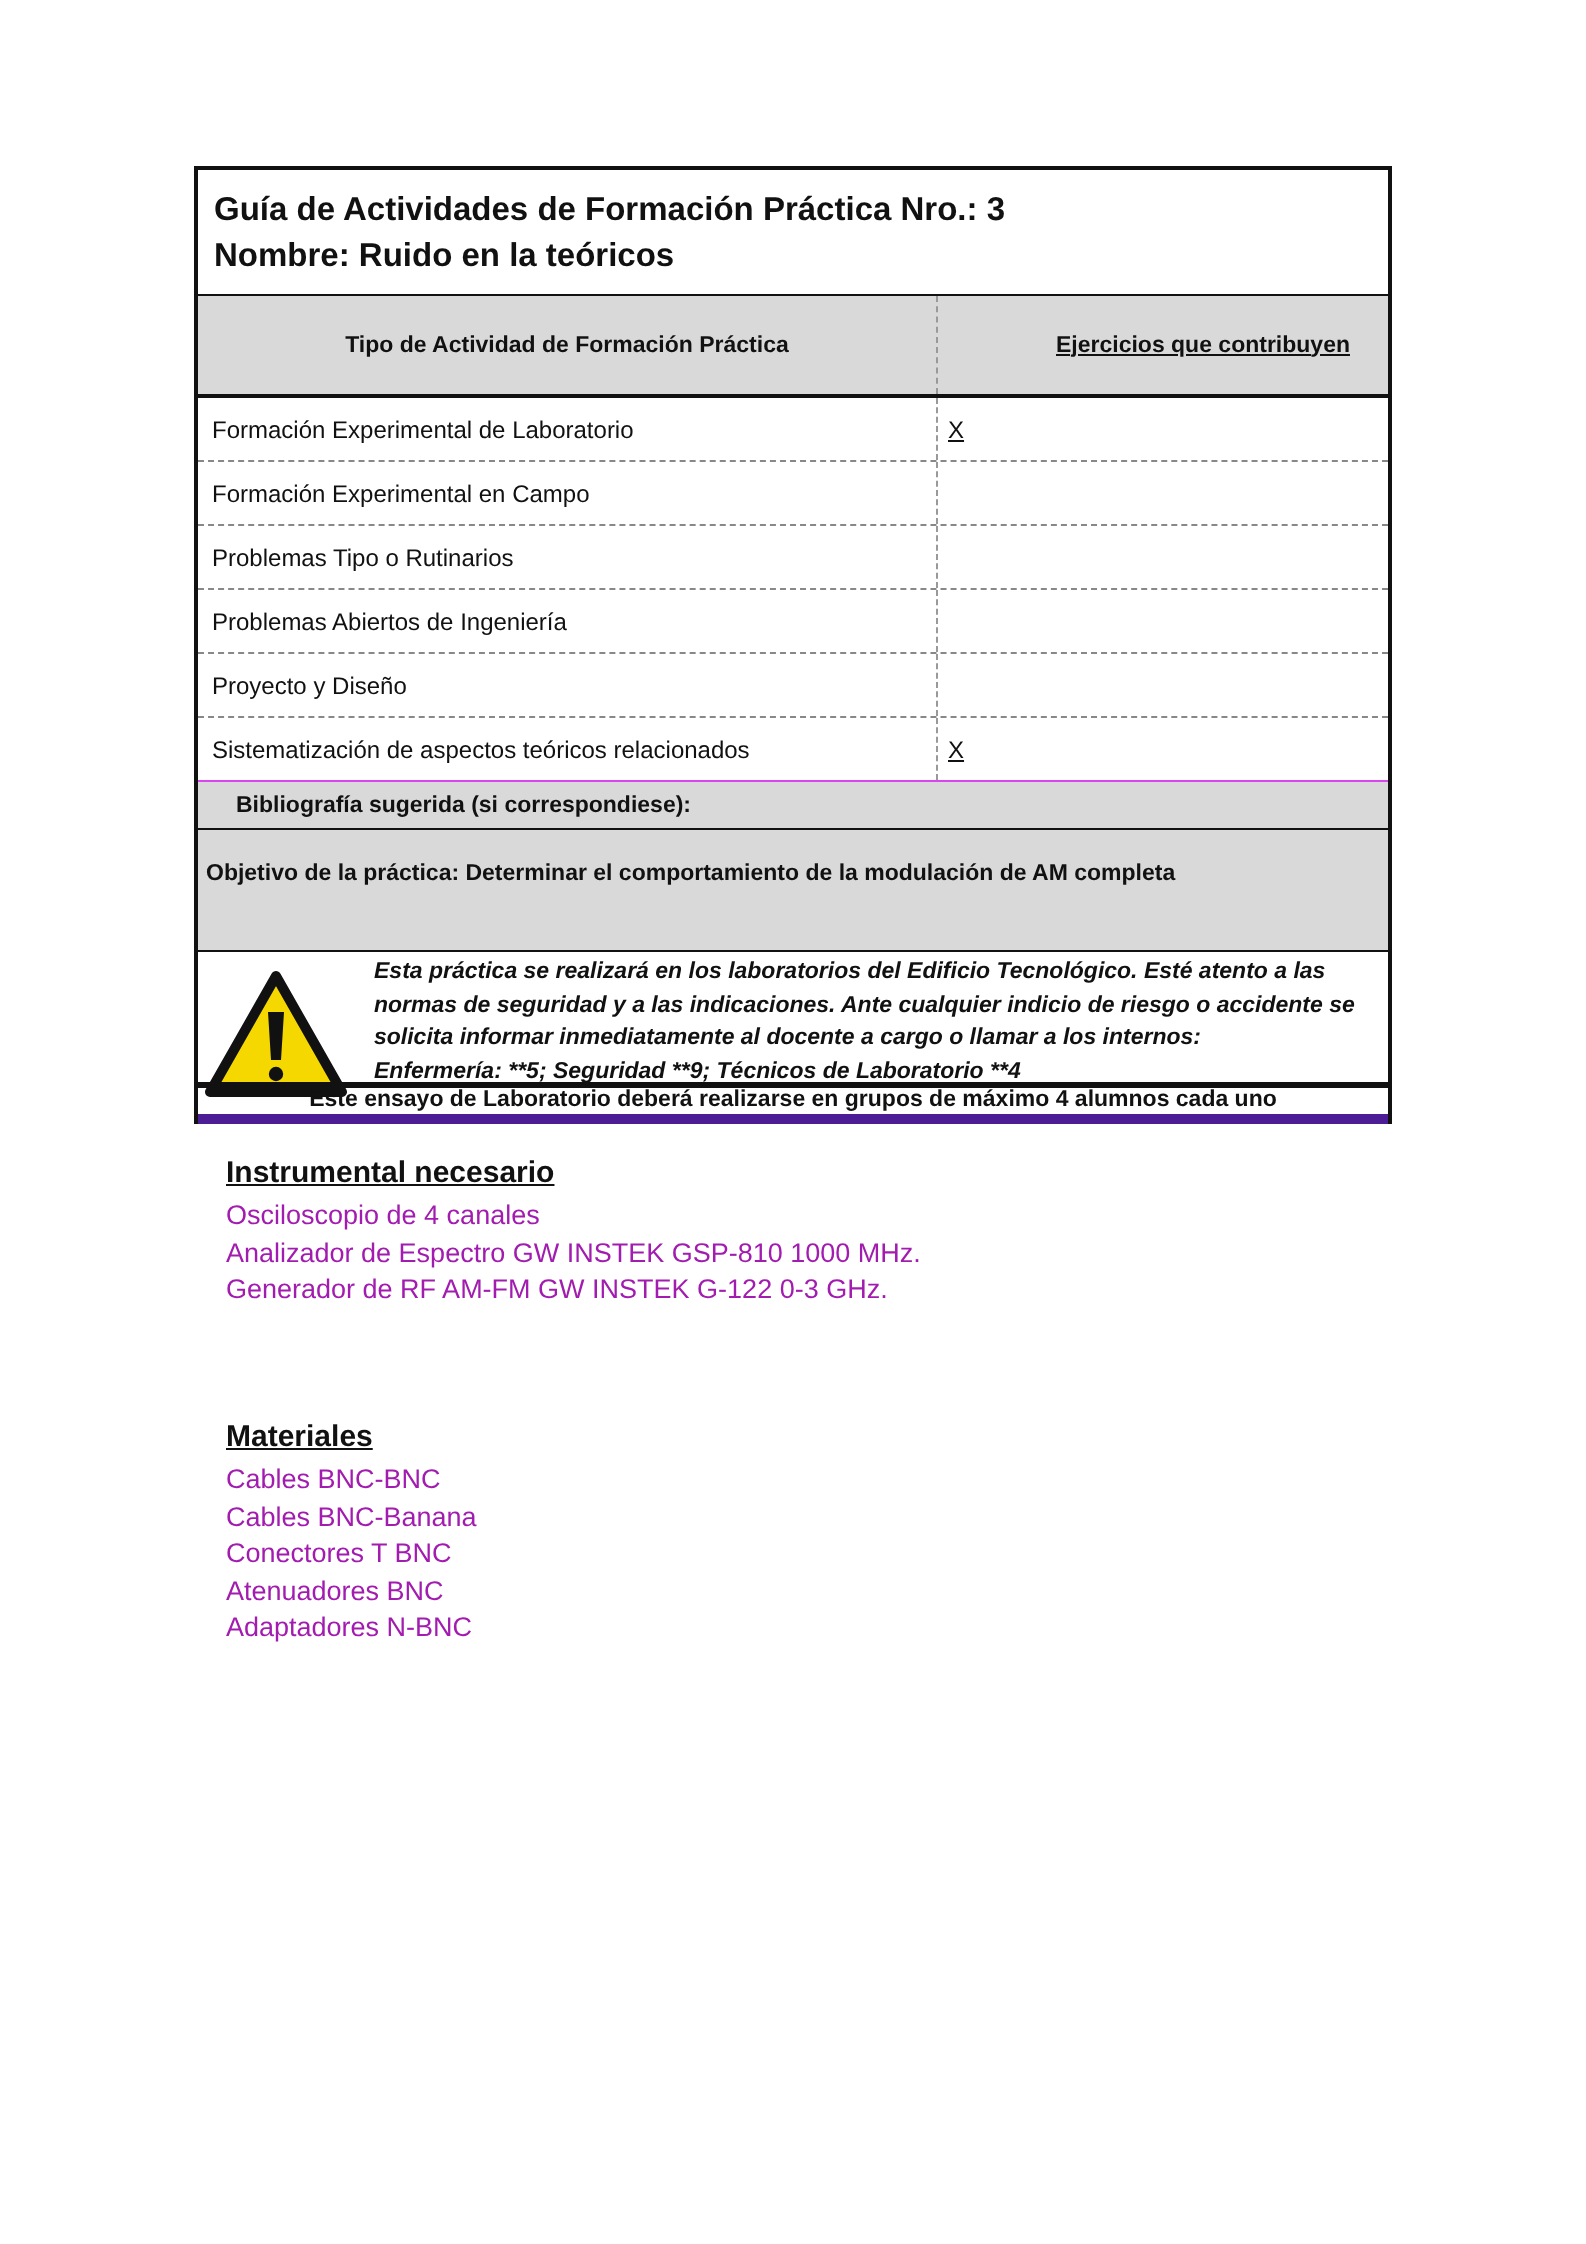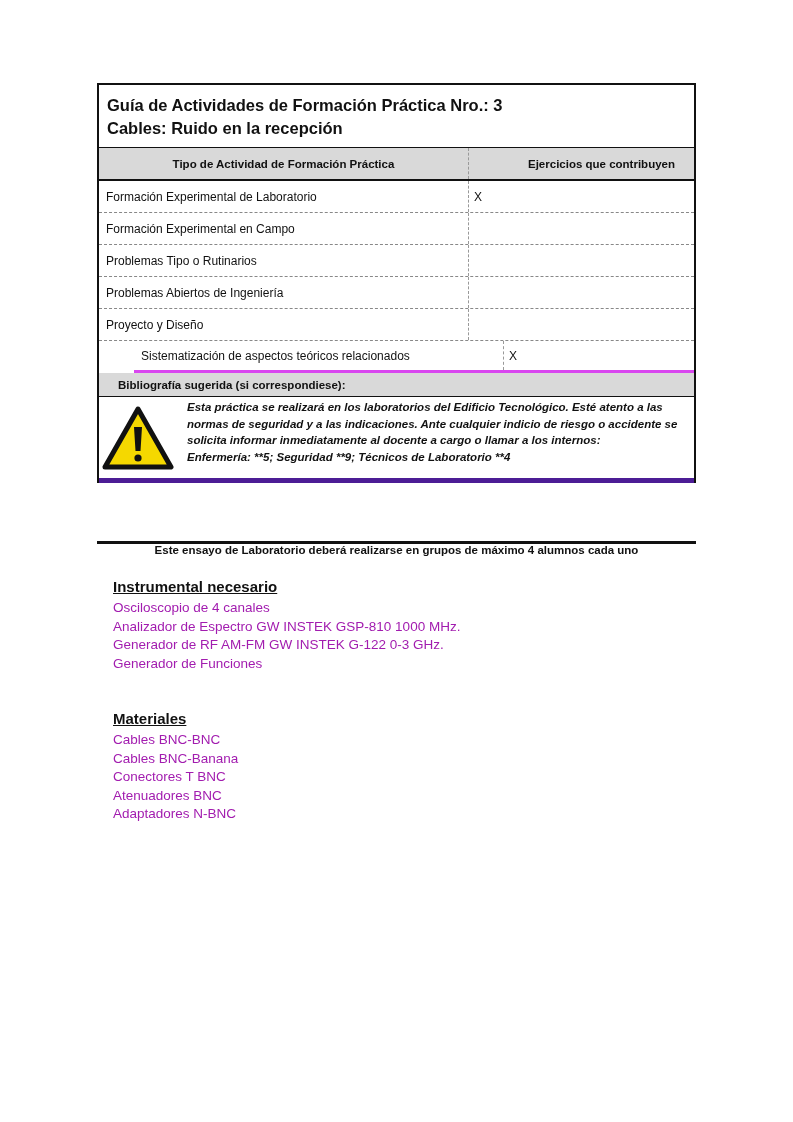--- a/index.html
+++ b/index.html
@@ -25,43 +25,44 @@
       color: #111;
     }
     .row {
       display: flex;
       height: 32px;
       border-bottom: 1px dashed #888;
     }
     .row.header {
       background: #d9d9d9;
       border-bottom: 2px solid #111;
-      height: 33px;
+      height: 51px;
       gap: 40px;
     }
     .cell-a {
       width: 370px;
       border-right: 1px dashed #999;
       display: flex; align-items: center;
       padding-left: 7px;
       font-size: 12px;
     }
     .cell-b {
       flex: 1;
       display: flex; align-items: center;
       padding-left: 5px;
       font-size: 12px;
+      text-decoration: underline;
     }
     .row.header .cell-a, .row.header .cell-b {
       justify-content: center;
       padding-left: 0;
       font-weight: bold;
       font-size: 11.5px;
     }
-    .row.last { border-bottom: 3px solid #d946ef; margin-left: 35px; }
+    .row.last { border-bottom: 1px solid #d946ef; }
     .biblio {
       height: 24px;
       background: #d9d9d9;
       border-bottom: 1px solid #111;
       display: flex; align-items: center;
       padding-left: 19px;
       font-weight: bold;
       font-size: 11.5px;
     }
     .objective {
@@ -129,21 +130,21 @@
     }
     .instrumental { top: 577px; }
     .materiales { top: 709px; }
   </style>
 </head>
 <body>
 
 <div class="sheet">
   <div class="title-block">
     <div class="title-line">Guía de Actividades de Formación Práctica Nro.: 3</div>
-    <div class="title-line">Cables: Ruido en la recepción</div>
+    <div class="title-line">Nombre: Ruido en la teóricos</div>
   </div>
 
   <div class="row header">
     <div class="cell-a">Tipo de Actividad de Formación Práctica</div>
     <div class="cell-b">Ejercicios que contribuyen</div>
   </div>
 
   <div class="row">
     <div class="cell-a">Formación Experimental de Laboratorio</div>
     <div class="cell-b">X</div>
@@ -164,20 +165,23 @@
     <div class="cell-a">Proyecto y Diseño</div>
     <div class="cell-b"></div>
   </div>
   <div class="row last">
     <div class="cell-a">Sistematización de aspectos teóricos relacionados</div>
     <div class="cell-b">X</div>
   </div>
 
   <div class="biblio">Bibliografía sugerida (si correspondiese):</div>
 
+  <div class="objective">
+    <span>Objetivo de la práctica: Determinar el comportamiento de la modulación de AM completa</span>
+  </div>
 
   <div class="warning">
     <svg class="warning-icon" viewBox="0 0 72 66">
       <path d="M36 4 L69 62 L3 62 Z" fill="#f5d800" stroke="#111" stroke-width="5" stroke-linejoin="round"></path>
       <path d="M32 22 L40 22 L38.5 46 L33.5 46 Z" fill="#111"></path>
       <circle cx="36" cy="53" r="3.6" fill="#111"></circle>
     </svg>
     <div class="warning-text">
       <div>Esta práctica se realizará en los laboratorios del Edificio Tecnológico. Esté atento a las</div>
       <div>normas de seguridad y a las indicaciones. Ante cualquier indicio de riesgo o accidente se</div>
@@ -188,21 +192,20 @@
 </div>
 <div class="sheet-bottom"></div>
 
 <div class="group-note">Este ensayo de Laboratorio deberá realizarse en grupos de máximo 4 alumnos cada uno</div>
 
 <div class="section instrumental">
   <div class="section-title">Instrumental necesario</div>
   <div class="section-item">Osciloscopio de 4 canales</div>
   <div class="section-item">Analizador de Espectro GW INSTEK GSP-810 1000 MHz.</div>
   <div class="section-item">Generador de RF AM-FM GW INSTEK G-122 0-3 GHz.</div>
-  <div class="section-item">Generador de Funciones</div>
 </div>
 
 <div class="section materiales">
   <div class="section-title">Materiales</div>
   <div class="section-item">Cables BNC-BNC</div>
   <div class="section-item">Cables BNC-Banana</div>
   <div class="section-item">Conectores T BNC</div>
   <div class="section-item">Atenuadores BNC</div>
   <div class="section-item">Adaptadores N-BNC</div>
 </div>

